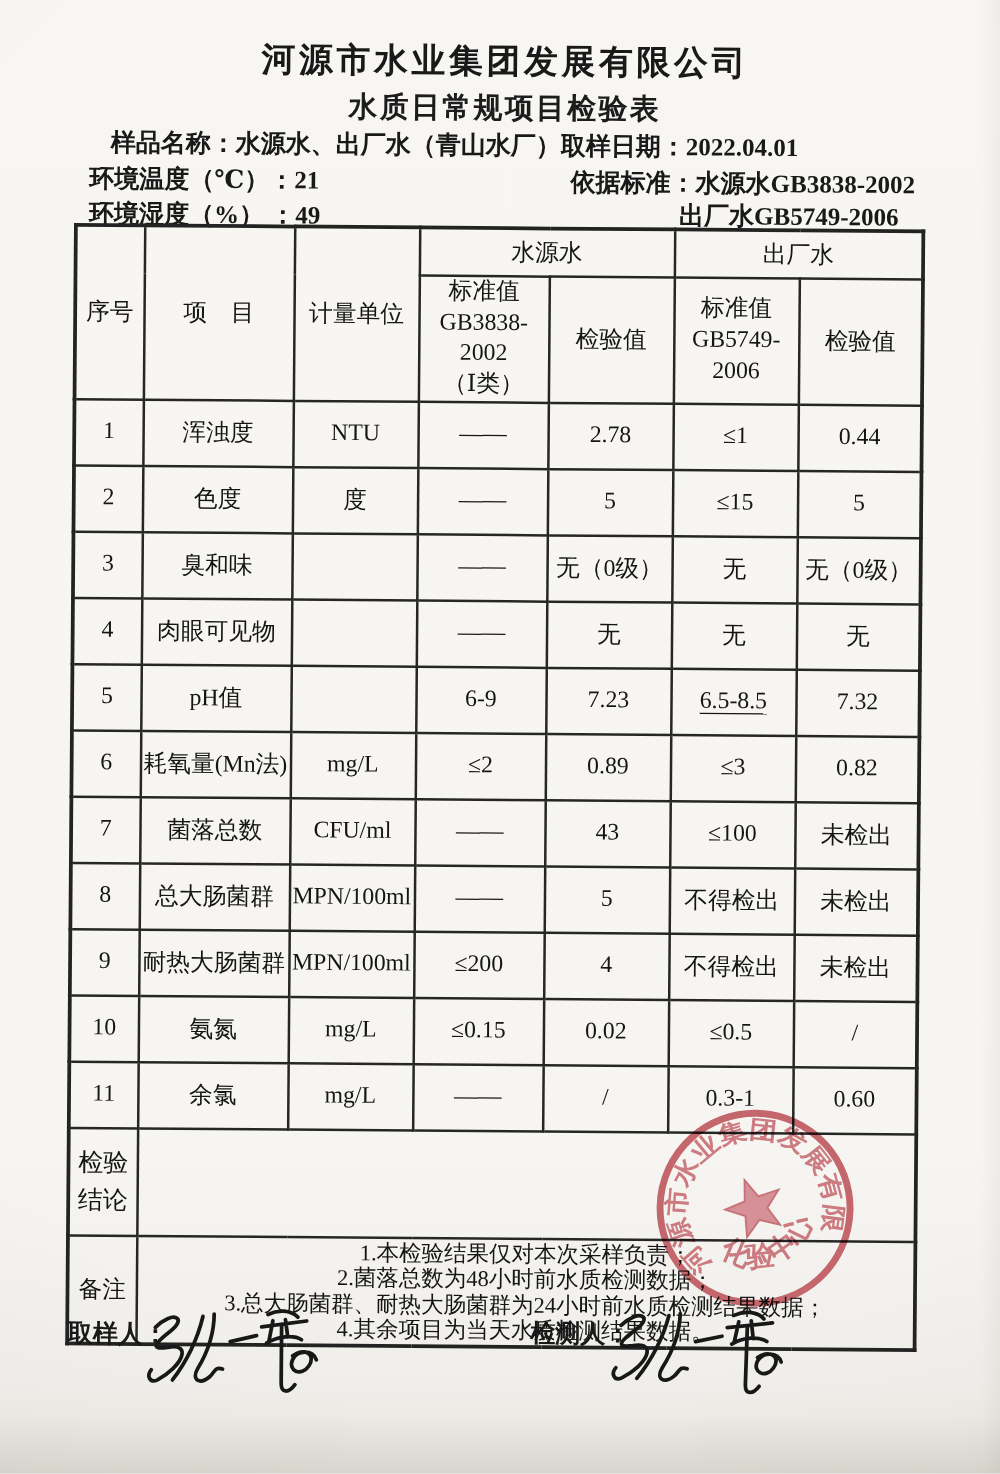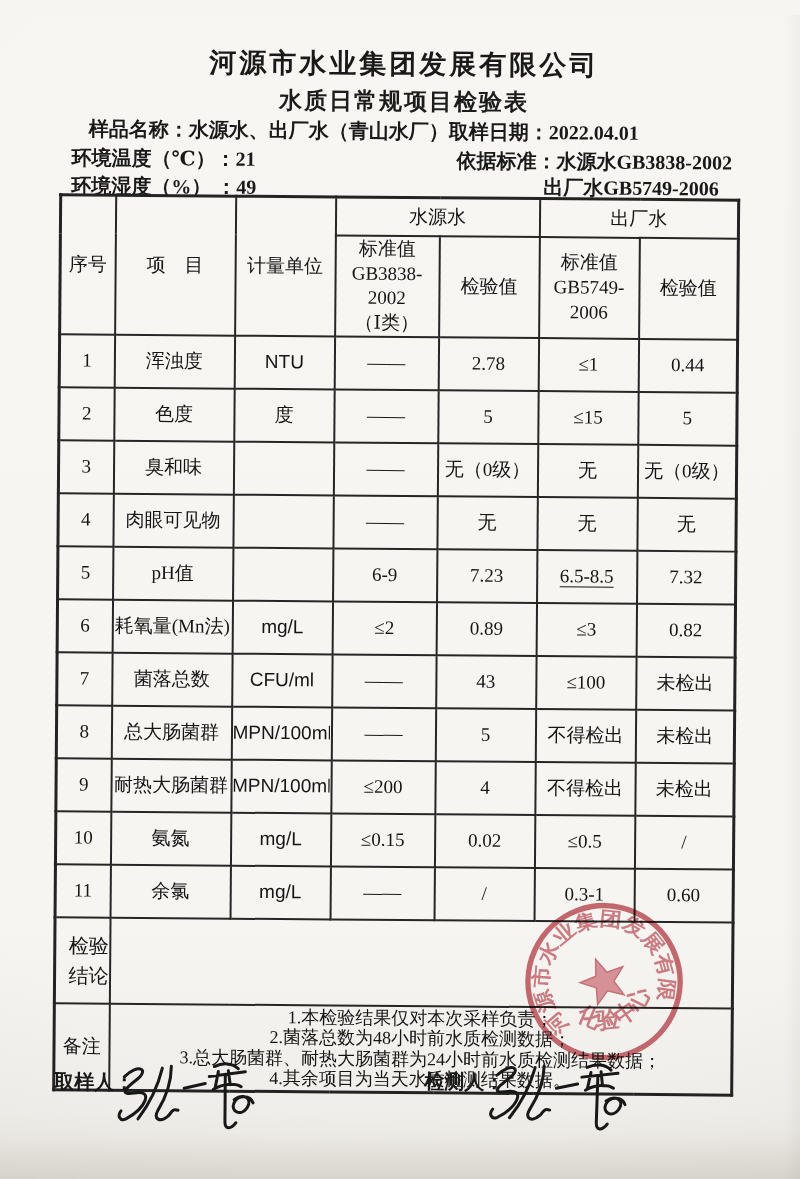--- a/index.html
+++ b/index.html
@@ -7,21 +7,20 @@
     width:800px;height:1179px;overflow:hidden;position:relative;
     font-family:"Liberation Serif","DejaVu Serif",serif;
     color:#161616;
     background:#f6f5f2;
   }
   .photo{
     position:absolute;inset:0;
     background:
       radial-gradient(130% 95% at 52% 42%, rgba(255,255,255,0.0) 55%, rgba(110,104,92,0.07) 100%),
       linear-gradient(to bottom,#f7f6f3 0%,#f6f5f2 78%,#f0eeea 94%,#e7e4de 100%);
-    margin-top: 15px;
   }
   .edge-bottom{position:absolute;left:0;right:0;bottom:0;height:46px;
     background:linear-gradient(to bottom,rgba(0,0,0,0),rgba(92,86,74,0.10));}
   .edge-right{position:absolute;top:0;bottom:0;right:0;width:16px;
     background:linear-gradient(to right,rgba(0,0,0,0),rgba(92,86,74,0.06));}
   .paper{position:absolute;inset:0;transform:rotate(0.45deg);transform-origin:400px 590px;}
 
   
   .company{position:absolute;top:31px;left:0;width:100%;text-align:center;
     font-family:"Liberation Sans","DejaVu Sans",sans-serif;
@@ -41,25 +40,25 @@
     border:3px solid #232323;}
   table.insp th,table.insp td{
     border:2px solid #262626;text-align:center;vertical-align:middle;
     font-weight:normal;font-size:19px;color:#151515;padding:0;
     overflow:hidden;}
   tr.h1 th{height:36px;font-size:19px;}
   tr.h2 th{height:66px;}
   .pre{white-space:pre-line;line-height:1.3;font-size:15.5px;}
   tbody.rows td{height:51px;}
   td.c-item{text-align:left;padding-left:7px;font-size:18.5px;}
-  td.c-unit{font-size:17px;font-family:Liberation Sans, sans-serif;border-radius:12px;}
+  td.c-unit{font-size:17px;font-family:Liberation Serif, serif;border-radius:12px;}
   td.underline{text-decoration:underline;text-underline-offset:4px;}
   tr.tall th,tr.tall td{height:84px;}
   th.side{font-size:20px;font-weight:600;}
-  th.side.pre{font-size:20px;line-height:1.5;text-align:right;}
+  th.side.pre{font-size:20px;line-height:1.5;}
   td.remarks{text-align:left;vertical-align:middle;padding:4px 8px 4px 10px;}
   td.remarks .rline{font-size:18px;line-height:20.5px;white-space:nowrap;}
   td.conclusion{background:transparent;}
 
   
   .footer-label{position:absolute;font-size:20px;font-weight:600;white-space:nowrap;color:#191919;}
   .fl1{top:1056px;left:58px;text-align:center;}
   .fl2{top:1053px;left:428px;}
   .sig{position:absolute;}
   .sig1{top:1040px;left:112px;}

